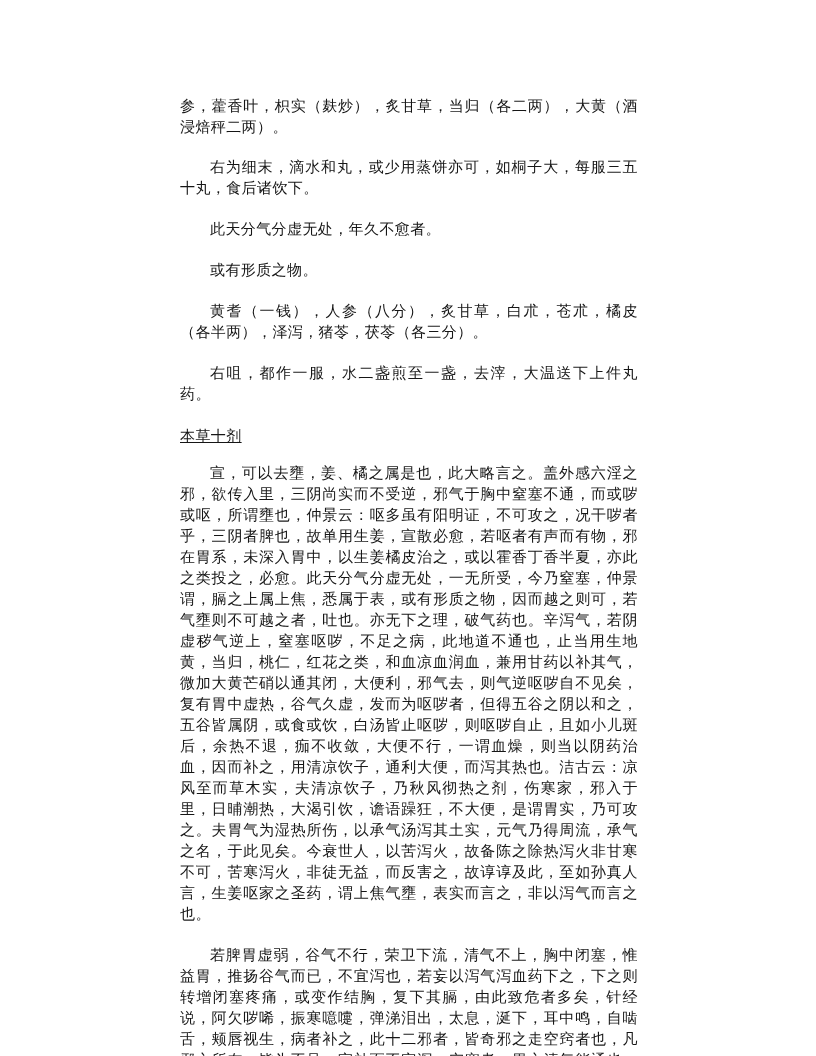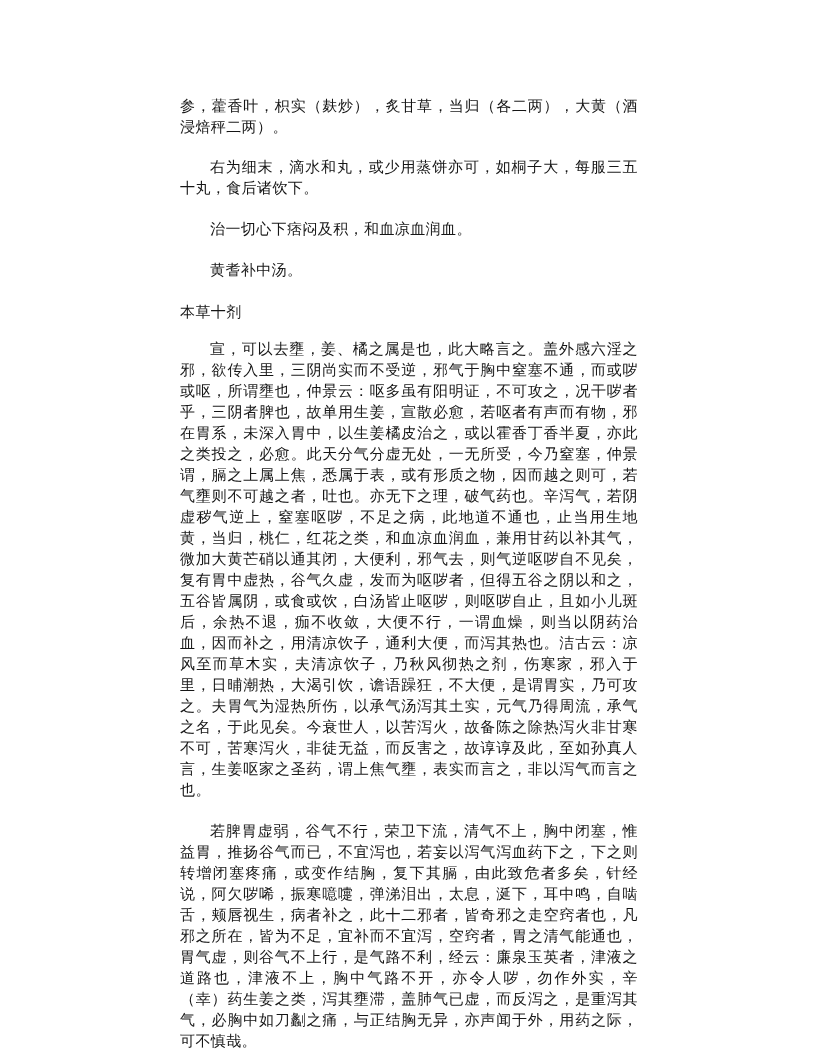--- a/index.html
+++ b/index.html
@@ -31,29 +31,32 @@
   .indent {
     text-indent: 2em;
     font-family: Liberation Mono, monospace;
   }
   .cont {
     text-indent: 0;
   }
   h2.heading {
     margin: 0 0 17px 0;
     text-align: left;
+    text-decoration: underline;
   }
   .longp {
     margin-bottom: 20px;
   }
 </style>
 </head>
 <body>
 
 <div class="page">
   <p class="cont">参，藿香叶，枳实（麸炒），炙甘草，当归（各二两），大黄（酒浸焙秤二两）。</p>
   <p class="indent">右为细末，滴水和丸，或少用蒸饼亦可，如桐子大，每服三五十丸，食后诸饮下。</p>
-  <p class="indent">治一切心下痞闷及积，和血凉血润血。</p>
-  <p class="indent">黄耆补中汤。</p>
+  <p class="indent">此天分气分虚无处，年久不愈者。</p>
+  <p class="indent">或有形质之物。</p>
+  <p class="indent">黄耆（一钱），人参（八分），炙甘草，白朮，苍朮，橘皮（各半两），泽泻，猪苓，茯苓（各三分）。</p>
+  <p class="indent">右咀，都作一服，水二盏煎至一盏，去滓，大温送下上件丸药。</p>
   <h2 class="heading">本草十剂</h2>
   <p class="indent longp">宣，可以去壅，姜、橘之属是也，此大略言之。盖外感六淫之邪，欲传入里，三阴尚实而不受逆，邪气于胸中窒塞不通，而或哕或呕，所谓壅也，仲景云：呕多虽有阳明证，不可攻之，况干哕者乎，三阴者脾也，故单用生姜，宣散必愈，若呕者有声而有物，邪在胃系，未深入胃中，以生姜橘皮治之，或以霍香丁香半夏，亦此之类投之，必愈。此天分气分虚无处，一无所受，今乃窒塞，仲景谓，膈之上属上焦，悉属于表，或有形质之物，因而越之则可，若气壅则不可越之者，吐也。亦无下之理，破气药也。辛泻气，若阴虚秽气逆上，窒塞呕哕，不足之病，此地道不通也，止当用生地黄，当归，桃仁，红花之类，和血凉血润血，兼用甘药以补其气，微加大黄芒硝以通其闭，大便利，邪气去，则气逆呕哕自不见矣，复有胃中虚热，谷气久虚，发而为呕哕者，但得五谷之阴以和之，五谷皆属阴，或食或饮，白汤皆止呕哕，则呕哕自止，且如小儿斑后，余热不退，痂不收敛，大便不行，一谓血燥，则当以阴药治血，因而补之，用清凉饮子，通利大便，而泻其热也。洁古云：凉风至而草木实，夫清凉饮子，乃秋风彻热之剂，伤寒家，邪入于里，日晡潮热，大渴引饮，谵语躁狂，不大便，是谓胃实，乃可攻之。夫胃气为湿热所伤，以承气汤泻其土实，元气乃得周流，承气之名，于此见矣。今衰世人，以苦泻火，故备陈之除热泻火非甘寒不可，苦寒泻火，非徒无益，而反害之，故谆谆及此，至如孙真人言，生姜呕家之圣药，谓上焦气壅，表实而言之，非以泻气而言之也。</p>
   <p class="indent longp">若脾胃虚弱，谷气不行，荣卫下流，清气不上，胸中闭塞，惟益胃，推扬谷气而已，不宜泻也，若妄以泻气泻血药下之，下之则转增闭塞疼痛，或变作结胸，复下其膈，由此致危者多矣，针经说，阿欠哕唏，振寒噫嚏，弹涕泪出，太息，涎下，耳中鸣，自啮舌，颊唇视生，病者补之，此十二邪者，皆奇邪之走空窍者也，凡邪之所在，皆为不足，宜补而不宜泻，空窍者，胃之清气能通也，胃气虚，则谷气不上行，是气路不利，经云：廉泉玉英者，津液之道路也，津液不上，胸中气路不开，亦令人哕，勿作外实，辛（幸）药生姜之类，泻其壅滞，盖肺气已虚，而反泻之，是重泻其气，必胸中如刀劙之痛，与正结胸无异，亦声闻于外，用药之际，可不慎哉。</p>
 </div>
 
 </body></html>

